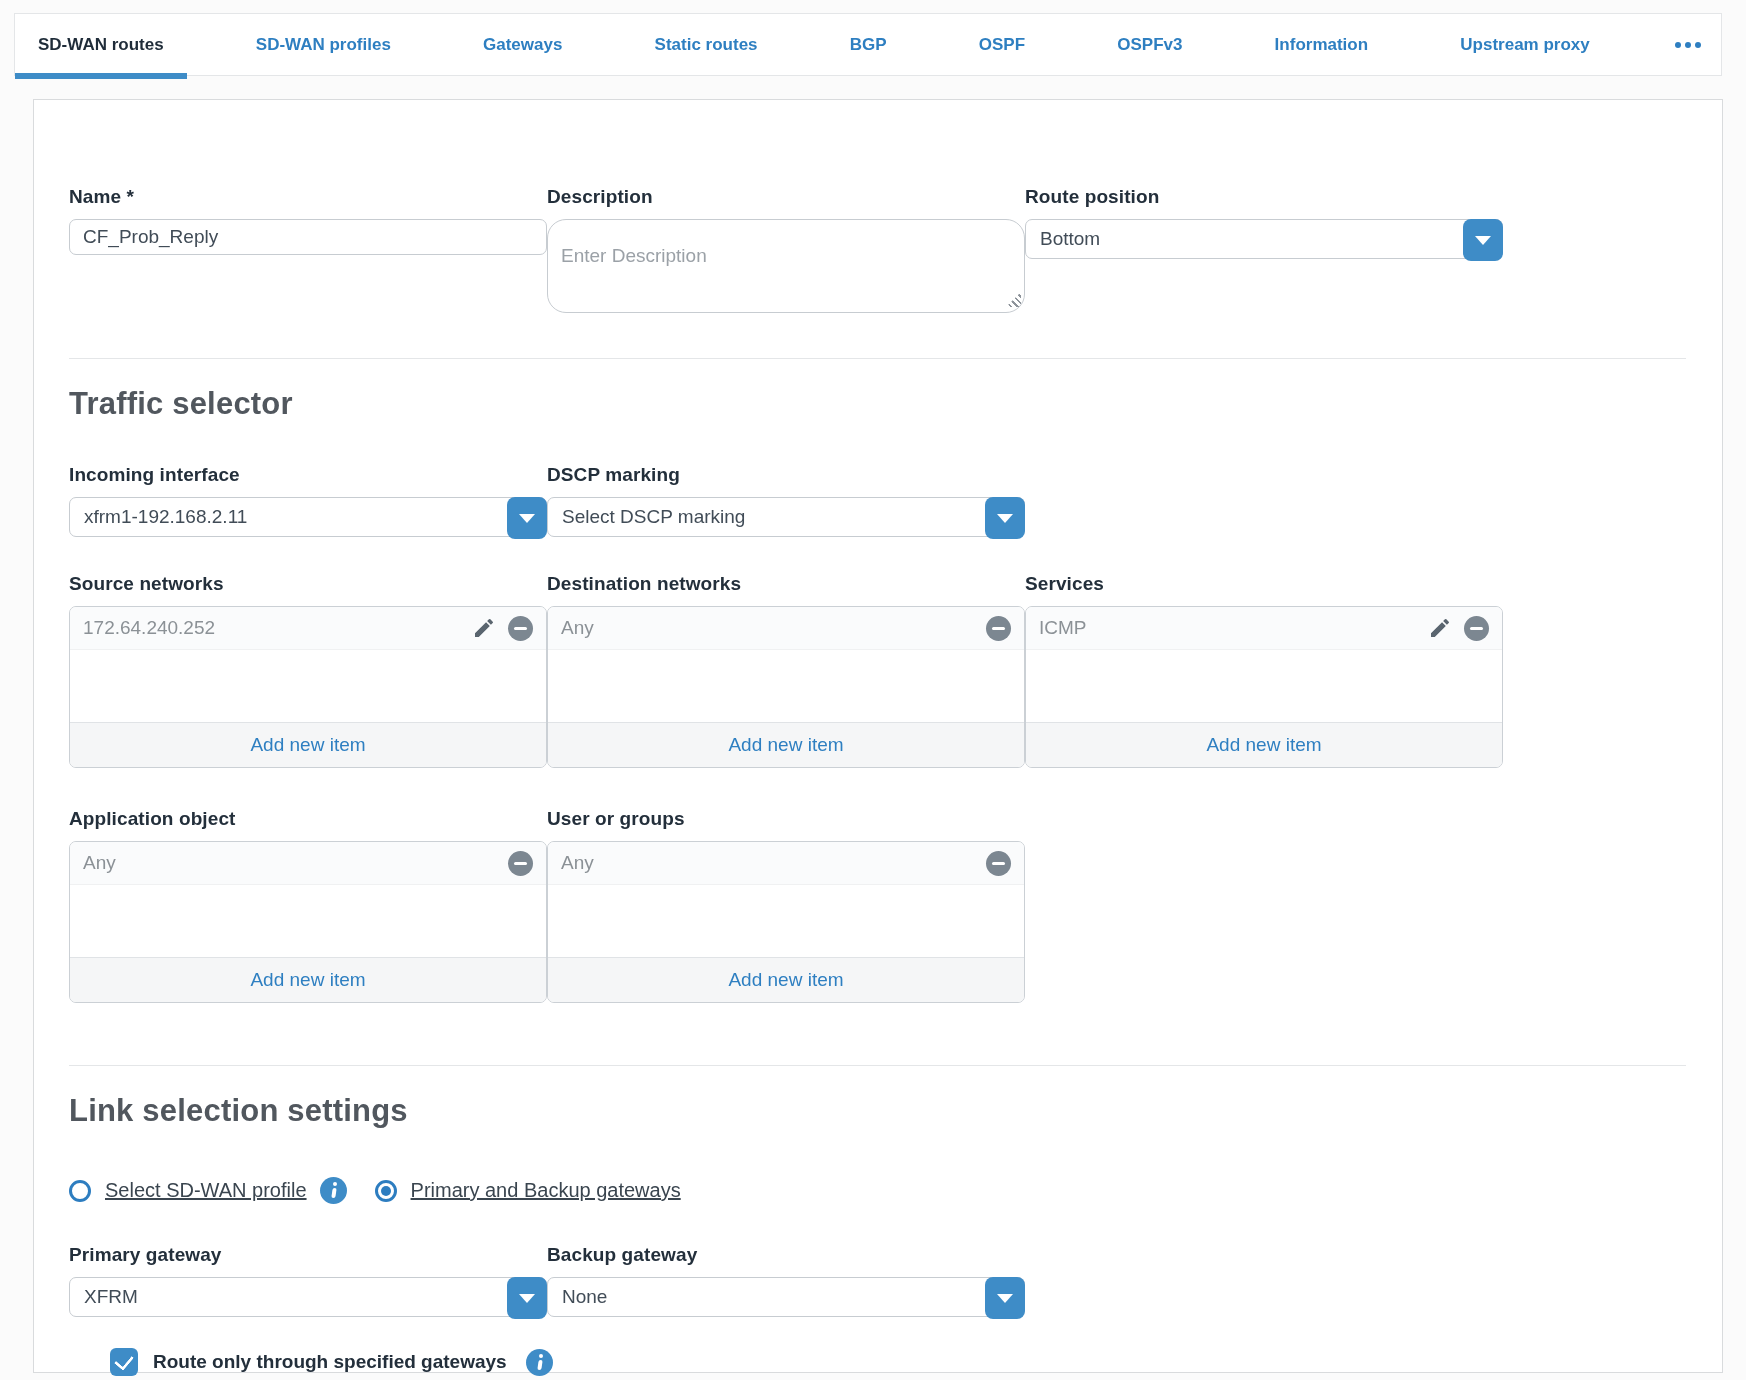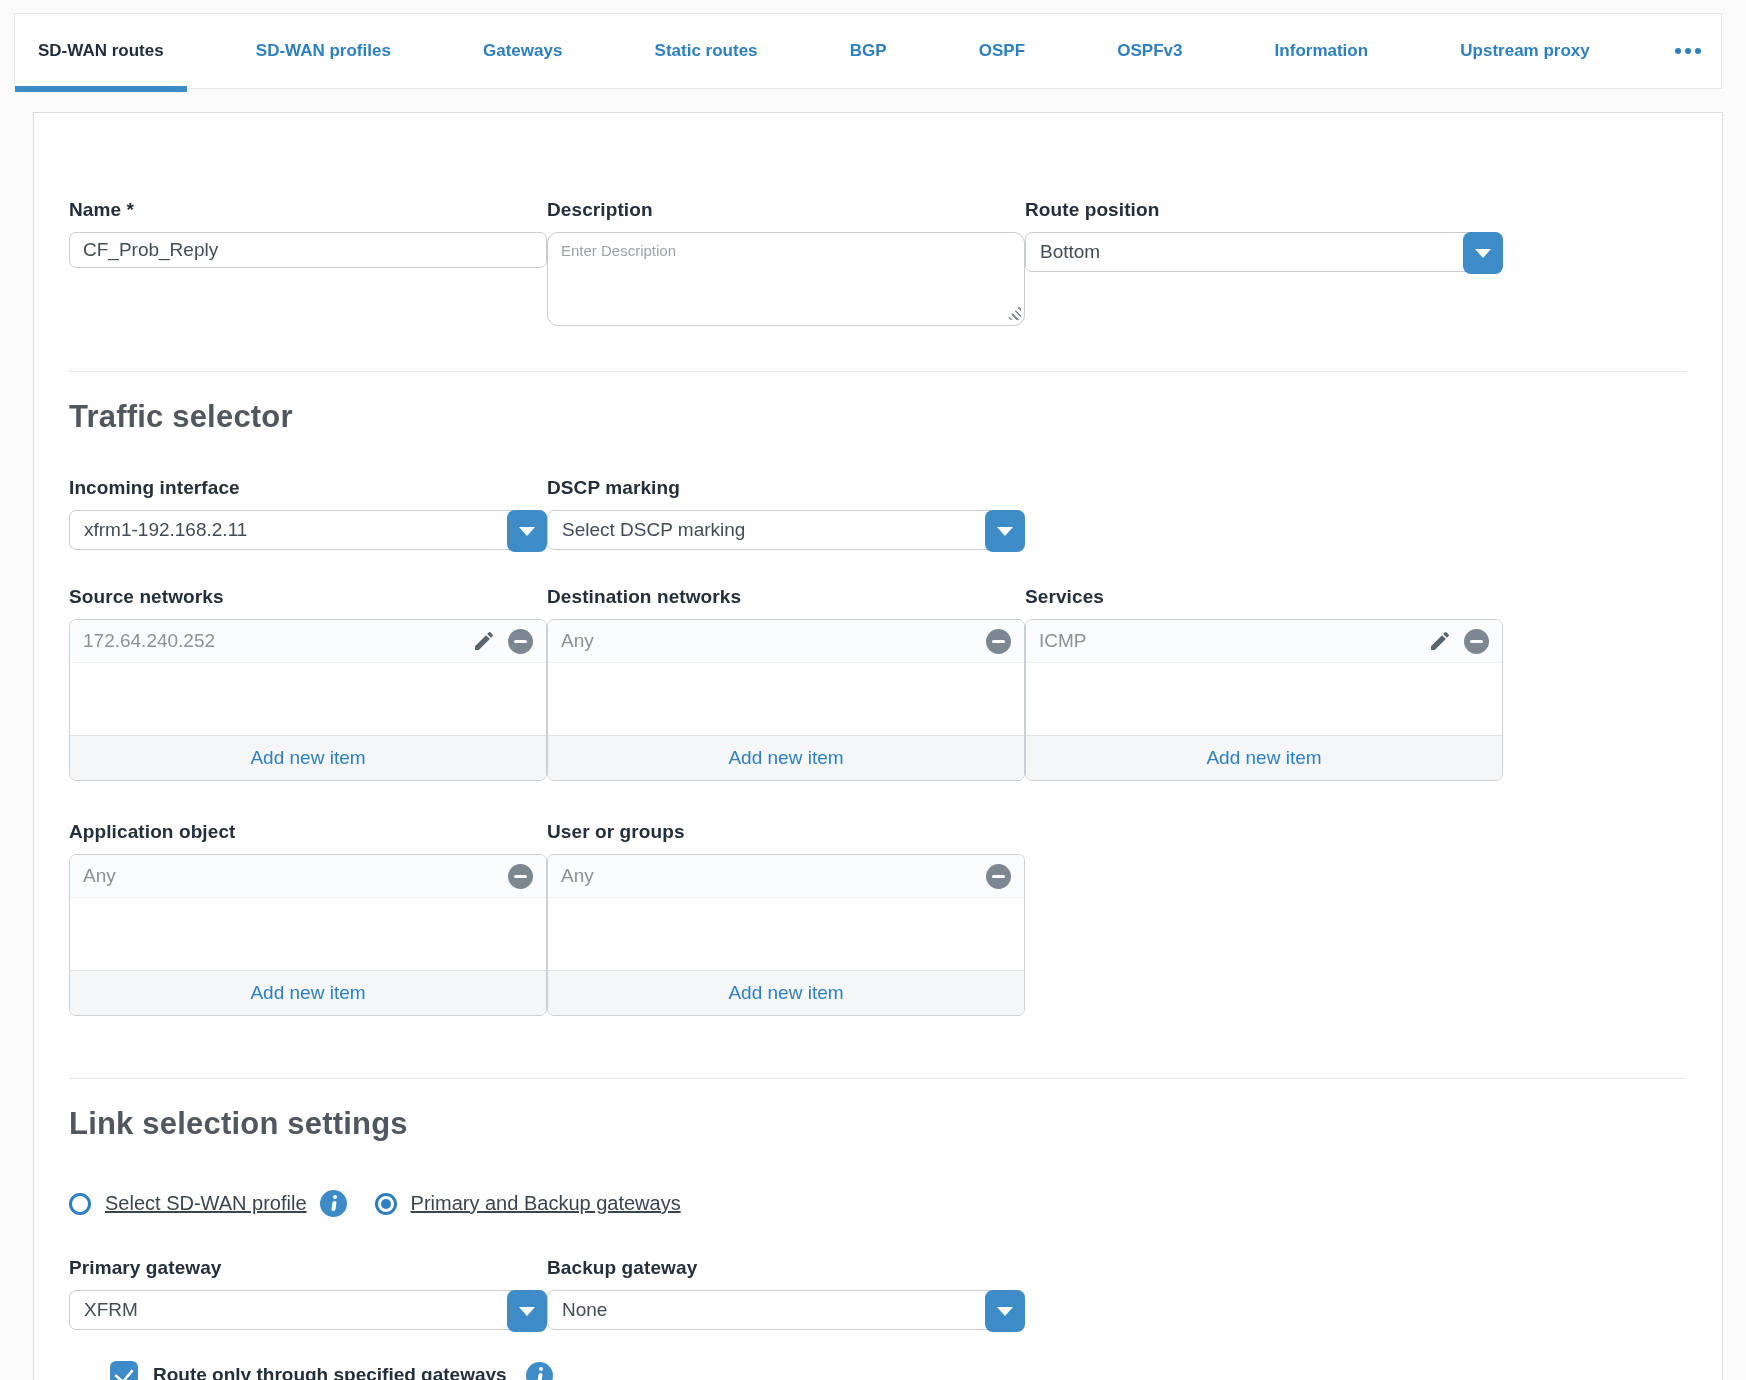--- a/index.html
+++ b/index.html
@@ -15,21 +15,21 @@
   html,body{width:1746px;}
   body{
     height:1380px;
     background:#fbfbfb;
     font-family:"Liberation Sans","DejaVu Sans",sans-serif;
     overflow:hidden;
   }
   
   .tabbar{
     margin:13px 0 0 14px;
-    width:1708px;height:76px;
+    width:1708px;height:63px;
     background:#fff;border:1px solid #e4e6e8;
     display:flex;justify-content:space-between;align-items:stretch;
     padding-right:4px;
   }
   .tab{
     display:flex;align-items:center;
     padding:0 23px;
     font-size:17px;font-weight:700;color:var(--link);
     cursor:pointer;position:relative;white-space:nowrap;
   }
@@ -56,22 +56,22 @@
     font-size:19px;font-weight:700;color:var(--label);
     margin-bottom:11px;letter-spacing:.1px;line-height:22px;
   }
   .text-input{
     width:100%;height:36px;border:1px solid var(--border);border-radius:7px;
     padding:0 13px;font-size:19px;color:var(--value);background:#fff;
     font-family:inherit;outline:none;
   }
   .textarea-wrap{position:relative;}
   .desc-textarea{
-    width:100%;height:94px;border:1px solid var(--border);border-radius:11px;
-    padding:9px 13px;font-size:15px;color:var(--value);resize:none;
+    width:100%;height:94px;border:1px solid var(--border);border-radius:19px;
+    padding:25px 13px;font-size:19px;color:var(--value);resize:none;
     font-family:inherit;outline:none;display:block;
   }
   .desc-textarea::placeholder{color:#9ba1a7;}
   .resize-handle{
     position:absolute;right:4px;bottom:6px;width:15px;height:15px;
     background:repeating-linear-gradient(45deg,transparent 0 3px,#8d939a 3px 4.6px);
     clip-path:polygon(100% 0,100% 100%,0 100%);
     pointer-events:none;
   }
   

